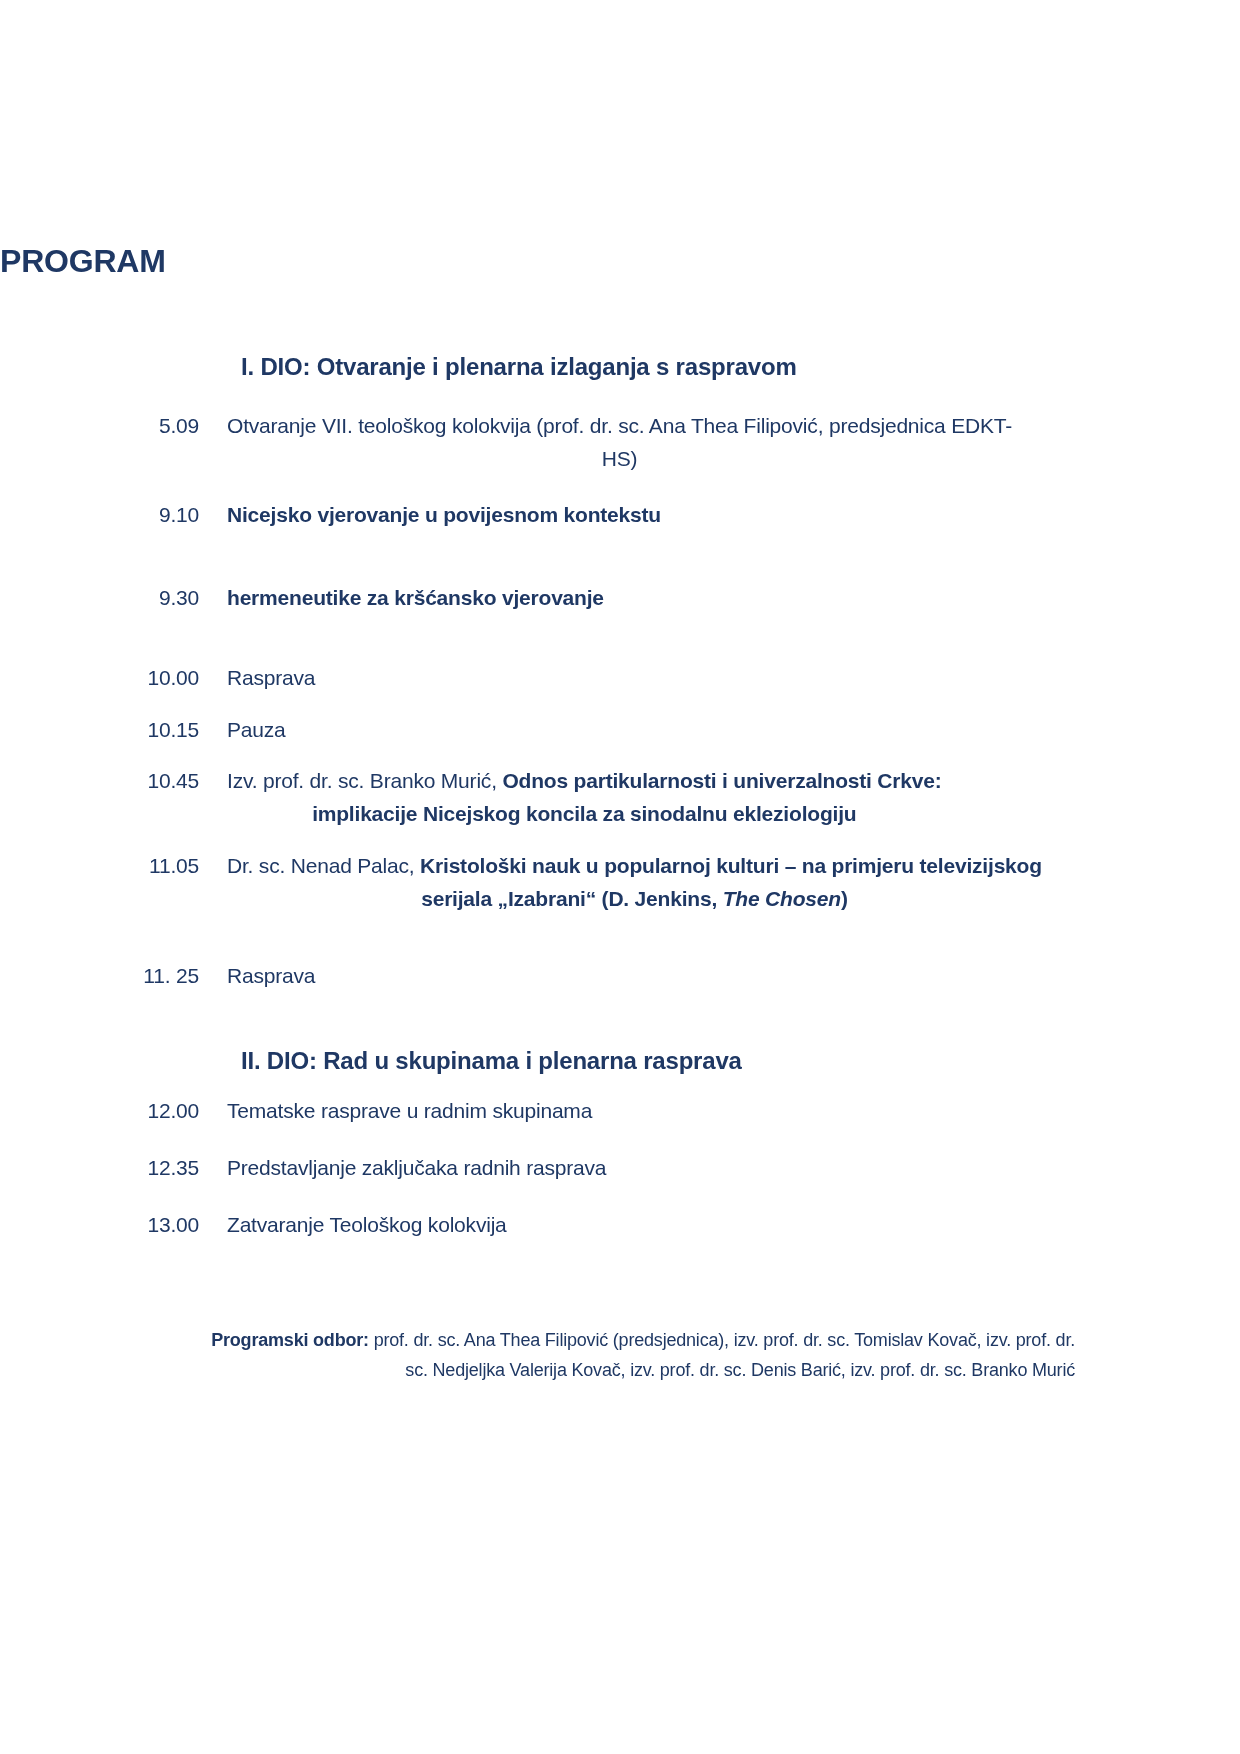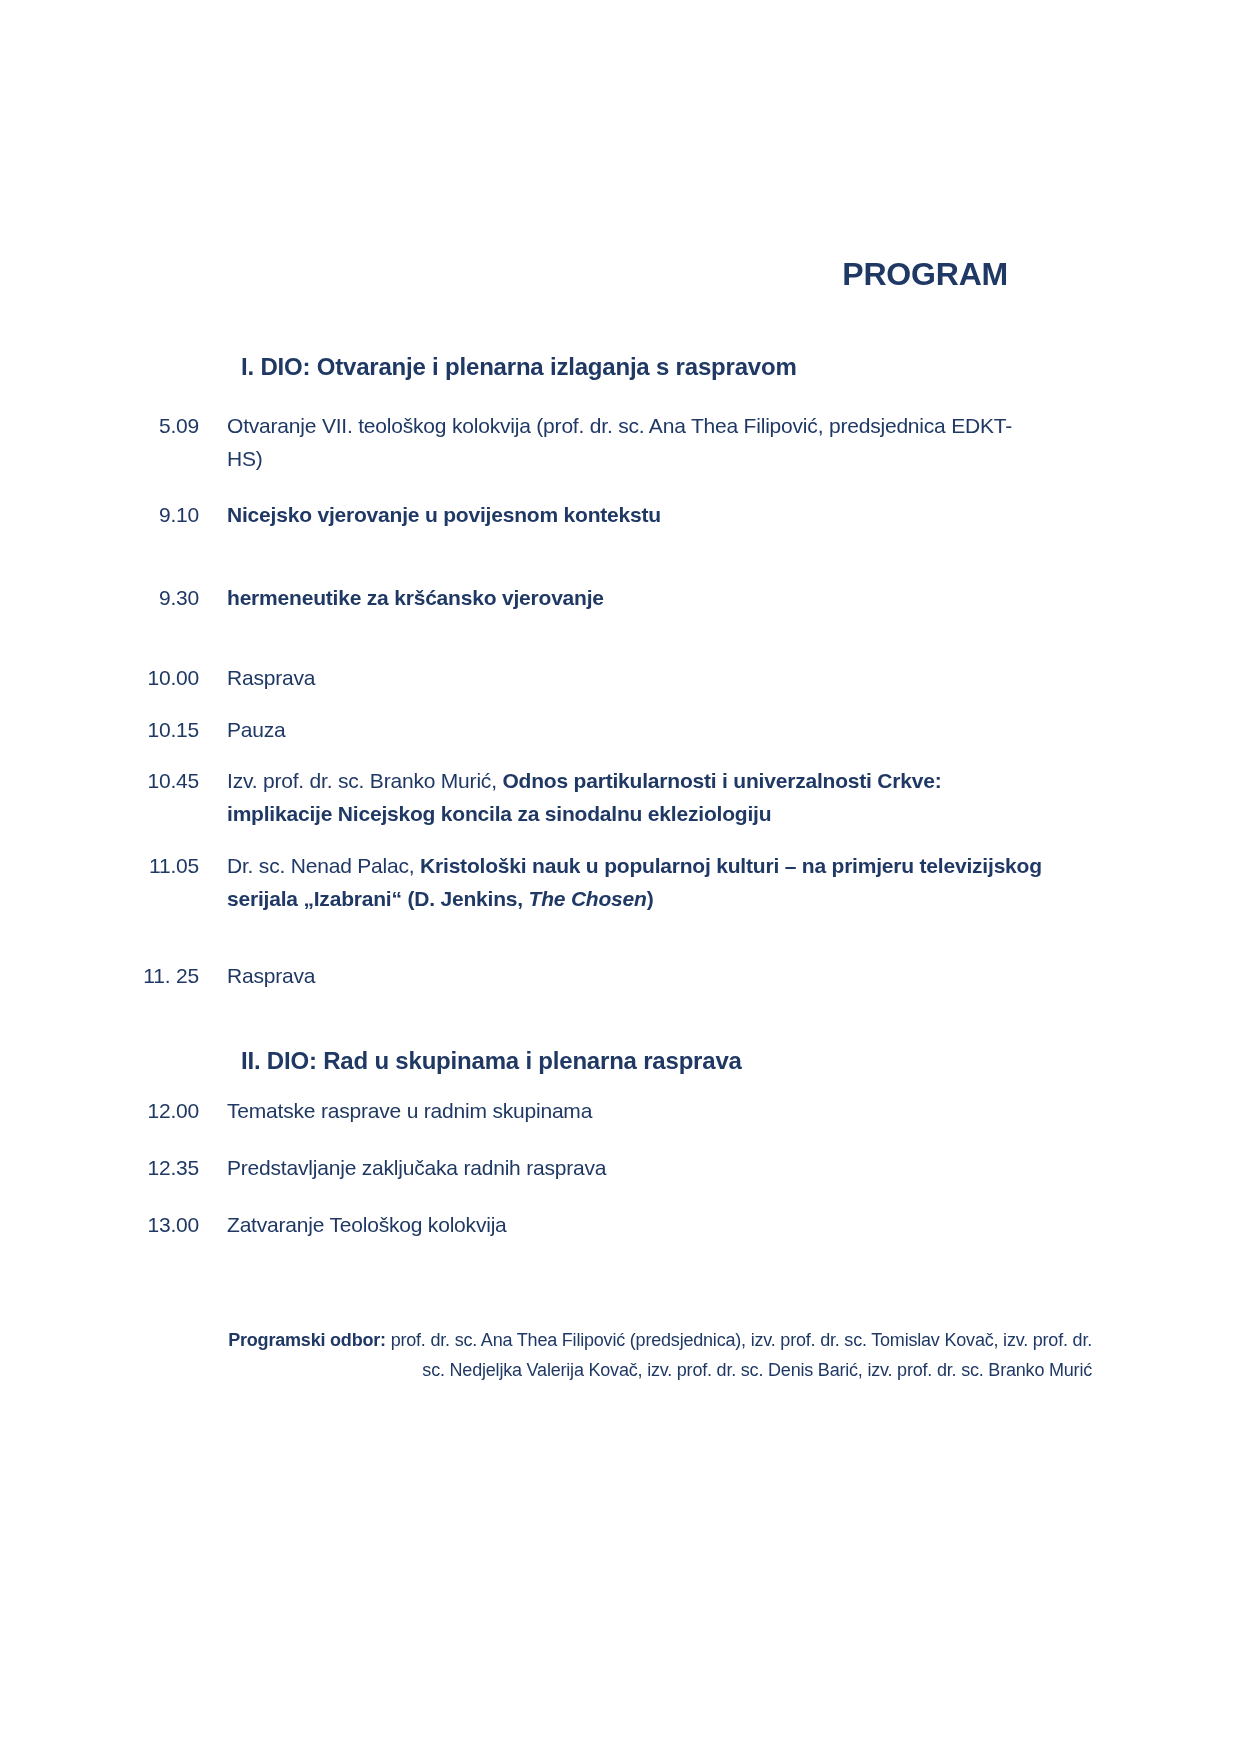--- a/index.html
+++ b/index.html
@@ -13,24 +13,24 @@
     height: 1754px;
     margin: 0 auto;
     background: #ffffff;
     color: #1F3864;
     font-family: "Liberation Sans", sans-serif;
     letter-spacing: -0.2px;
     overflow: hidden;
   }
   .doc-title {
     position: absolute;
-    top: 254px;
+    top: 241px;
     left: 0;
     width: 1008px;
-    text-align: right;
+    text-align: left;
     font-size: 32px;
     line-height: 40px;
     font-weight: bold;
     margin: 0;
   }
   .section-heading {
     position: absolute;
     left: 225px;
     font-size: 24px;
     line-height: 33px;
@@ -50,30 +50,31 @@
     top: 0;
     left: 135px;
     width: 64px;
     text-align: right;
     white-space: nowrap;
   }
   .entry .content {
     position: absolute;
     top: 0;
     left: 227px;
+    text-align: center;
   }
   .entry .line {
     white-space: nowrap;
   }
   .b  { font-weight: bold; }
   .bi { font-weight: bold; font-style: italic; }
   .committee {
     position: absolute;
     top: 1325px;
-    right: 148px;
+    right: 165px;
     width: 960px;
     text-align: right;
     font-size: 18px;
     line-height: 30px;
   }
   .committee .line {
     white-space: nowrap;
   }
 </style>
 </head>

